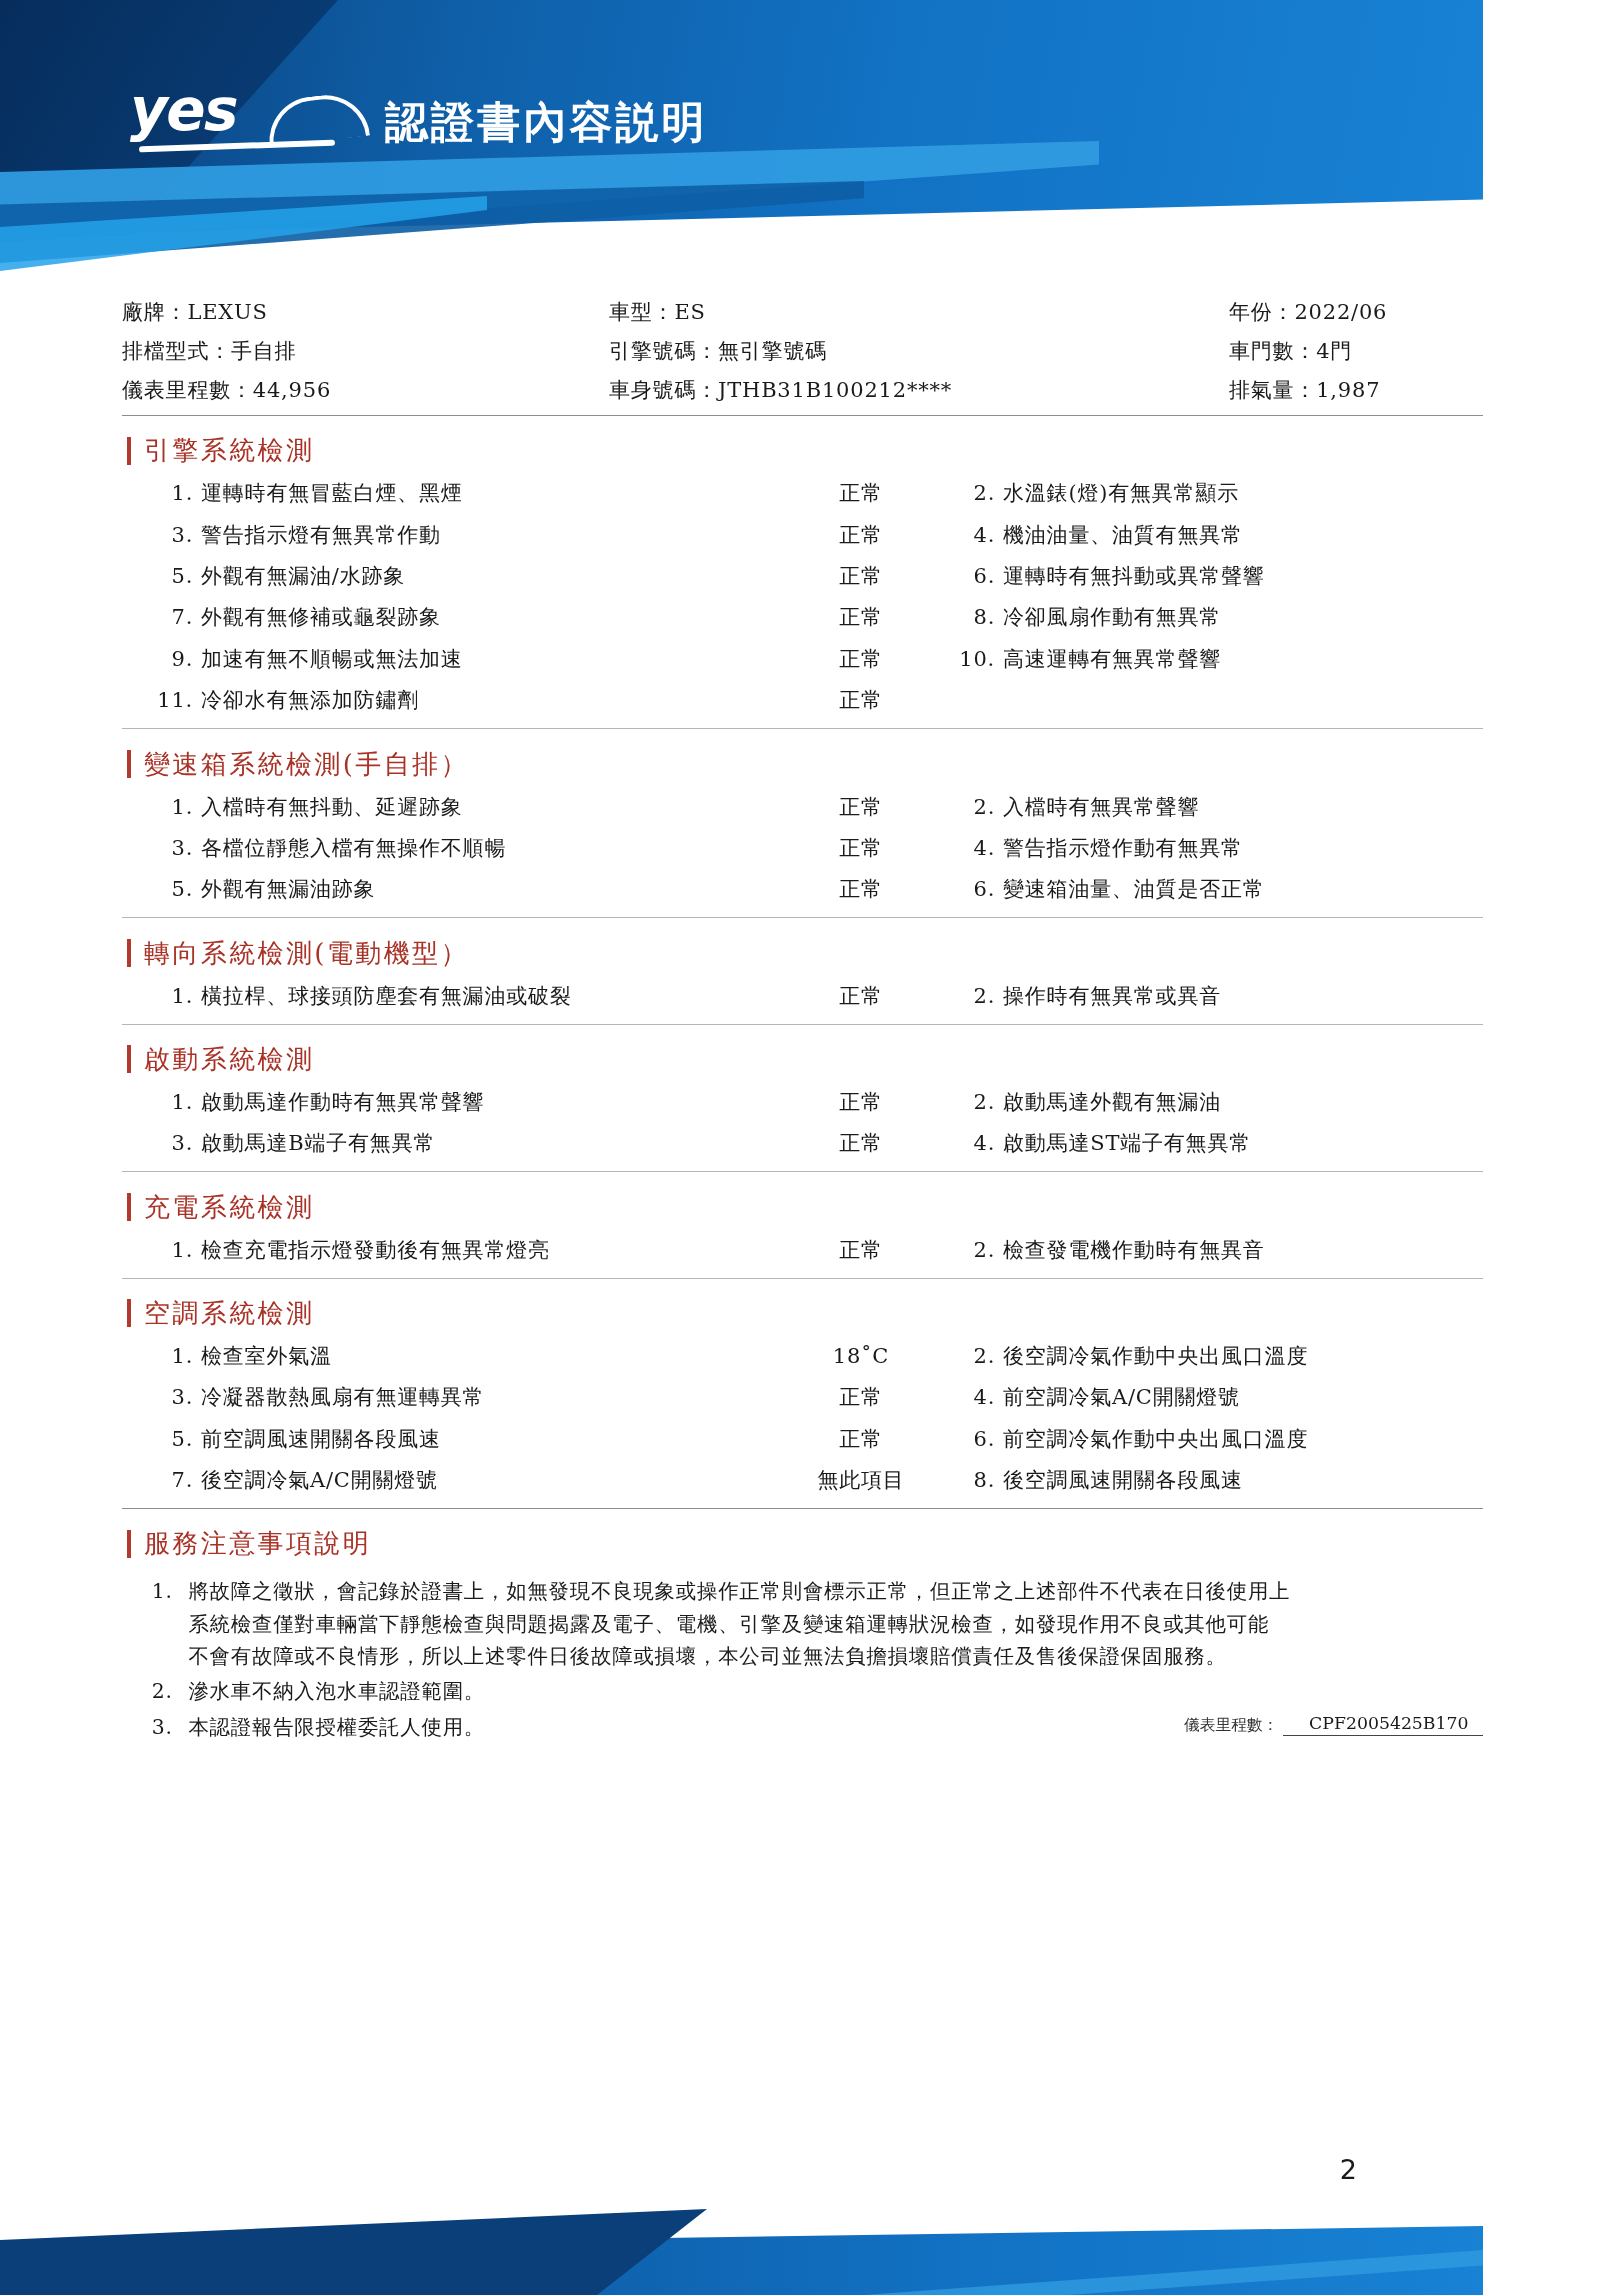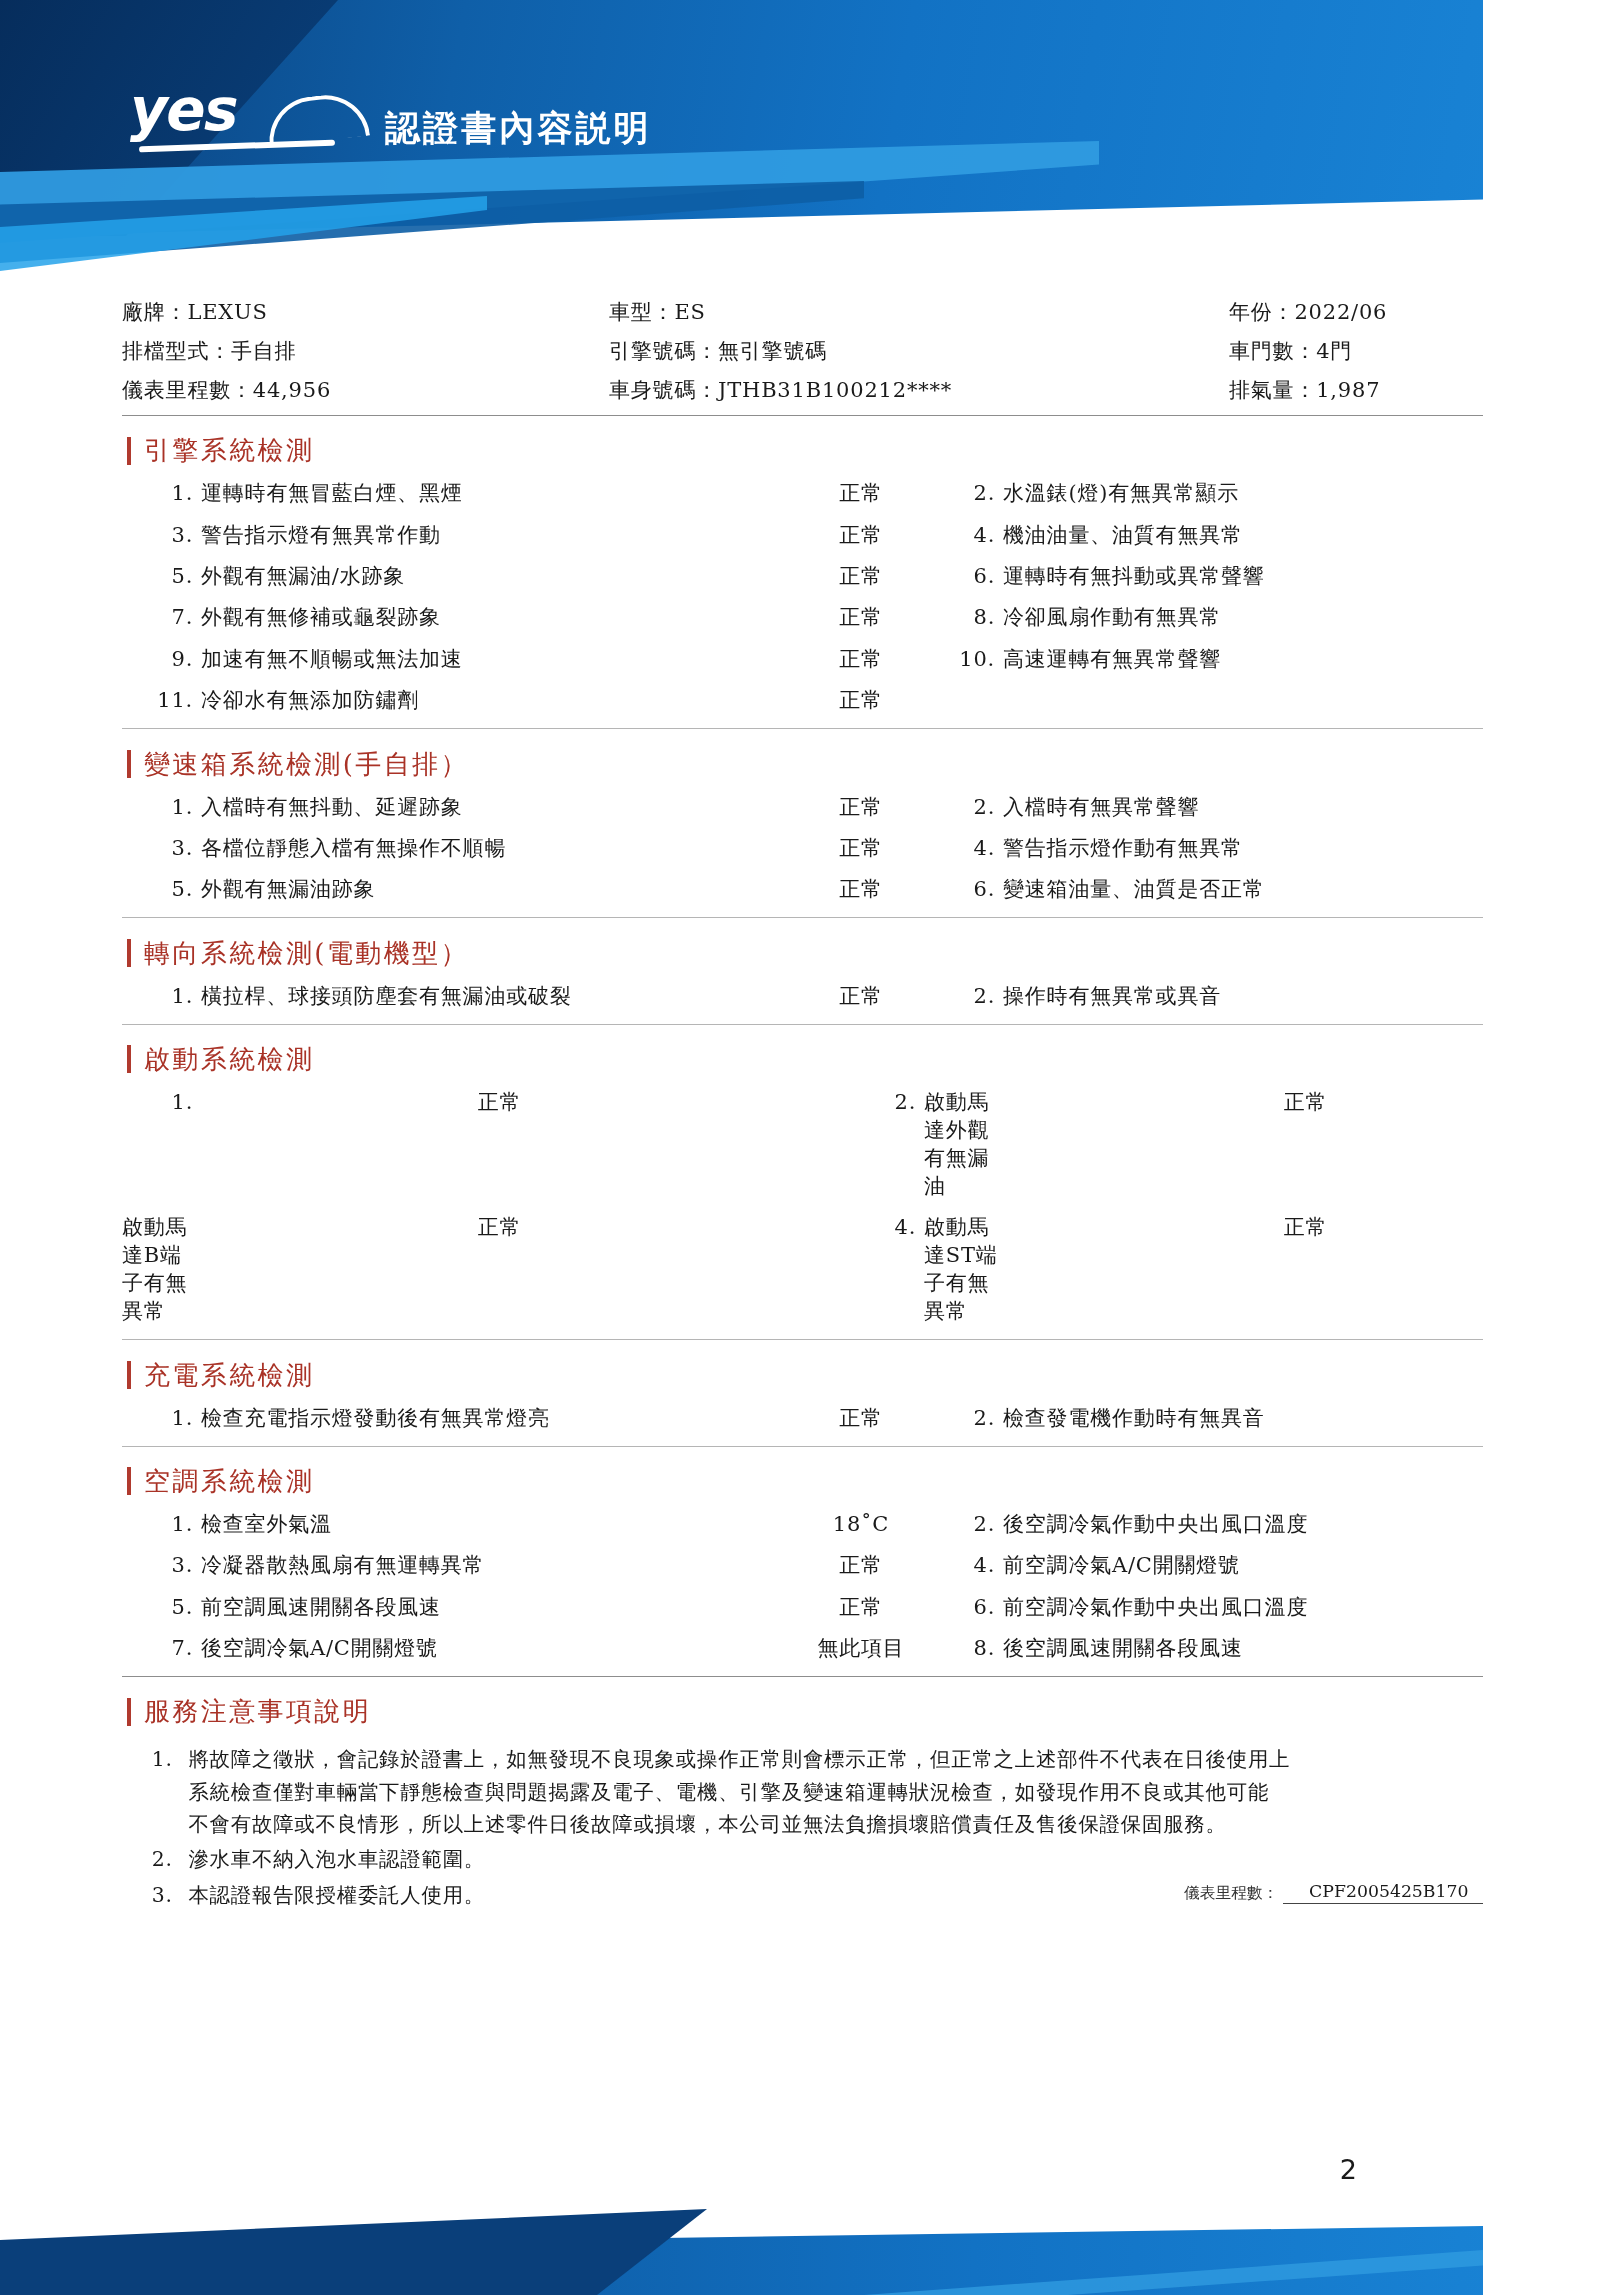--- a/index.html
+++ b/index.html
@@ -76,21 +76,21 @@
     transform:rotate(-6deg);
   }
   .logo-mark .under-line {
     position:absolute; left:9.4px; top:64px;
     width:196px; height:5.5px; background:#ffffff;
     border-radius:3.1px;
     transform:rotate(-2deg);
   }
   .header-title {
     font-family:"DejaVu Sans", sans-serif;
-    font-size:35px; font-weight:bold; color:#ffffff;
+    font-size:43px; font-weight:bold; color:#ffffff;
     letter-spacing:3.1px;
     padding-bottom:12.6px;
   }
 
   
   .content { position:absolute; top:298px; left:0; width:1623px; }
   .inner { margin:0 122px; }
 
   
   .vehicle-info {
@@ -314,20 +314,21 @@
       </div>
 
       <hr class="hr-light">
 
       <div class="section-head">
         <div class="bar"></div>
         <div class="title">啟動系統檢測</div>
       </div>
       <div class="items">
         <div class="num">1.</div>
+        <div class="txt">啟動馬達作動時有無異常聲響</div>
         <div class="res">正常</div>
         <div class="num">2.</div>
         <div class="txt">啟動馬達外觀有無漏油</div>
         <div class="res">正常</div>
 
         <div class="num">3.</div>
         <div class="txt">啟動馬達B端子有無異常</div>
         <div class="res">正常</div>
         <div class="num">4.</div>
         <div class="txt">啟動馬達ST端子有無異常</div>

